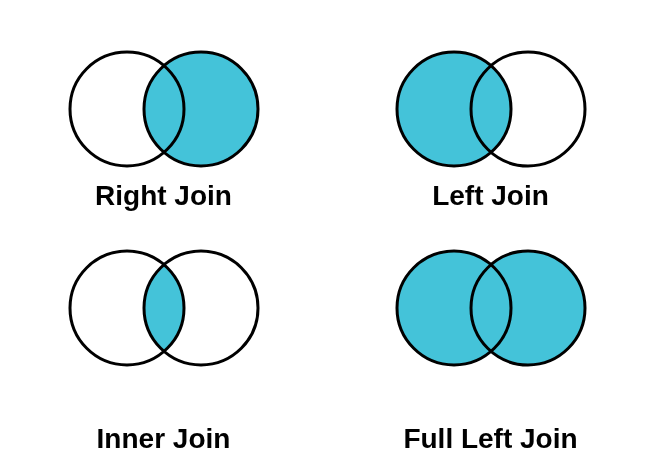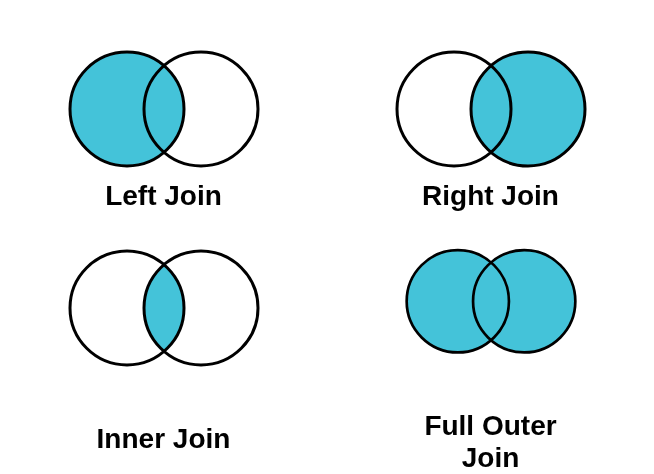--- a/index.html
+++ b/index.html
@@ -54,53 +54,53 @@
     text-align: center;
     color: var(--label-text);
   }
 </style>
 </head>
 <body>
 
 <div class="grid">
 
   <div class="cell row1">
+    <svg class="venn" viewBox="0 0 260 130" width="260" height="130" data-filled="right">
+      <defs>
+          <clipPath id="clip-a-1">
+            <circle cx="93" cy="65" r="57"></circle>
+          </clipPath>
+        </defs>
+      <circle class="fill-a" cx="93" cy="65" r="57"></circle>
+      <circle class="fill-b" cx="167" cy="65" r="57"></circle>
+      <g clip-path="url(#clip-a-1)">
+        <circle class="fill-lens" cx="167" cy="65" r="57"></circle>
+      </g>
+      <circle class="outline" cx="93" cy="65" r="57"></circle>
+      <circle class="outline" cx="167" cy="65" r="57"></circle>
+    </svg>
+    <div class="join-label">Right Join</div>
+  </div>
+
+  <div class="cell row1">
     <svg class="venn" viewBox="0 0 260 130" width="260" height="130" data-filled="left">
       <defs>
           <clipPath id="clip-a-0">
             <circle cx="93" cy="65" r="57"></circle>
           </clipPath>
         </defs>
       <circle class="fill-a" cx="93" cy="65" r="57"></circle>
       <circle class="fill-b" cx="167" cy="65" r="57"></circle>
       <g clip-path="url(#clip-a-0)">
         <circle class="fill-lens" cx="167" cy="65" r="57"></circle>
       </g>
       <circle class="outline" cx="93" cy="65" r="57"></circle>
       <circle class="outline" cx="167" cy="65" r="57"></circle>
     </svg>
     <div class="join-label">Left Join</div>
-  </div>
-
-  <div class="cell row1">
-    <svg class="venn" viewBox="0 0 260 130" width="260" height="130" data-filled="right">
-      <defs>
-          <clipPath id="clip-a-1">
-            <circle cx="93" cy="65" r="57"></circle>
-          </clipPath>
-        </defs>
-      <circle class="fill-a" cx="93" cy="65" r="57"></circle>
-      <circle class="fill-b" cx="167" cy="65" r="57"></circle>
-      <g clip-path="url(#clip-a-1)">
-        <circle class="fill-lens" cx="167" cy="65" r="57"></circle>
-      </g>
-      <circle class="outline" cx="93" cy="65" r="57"></circle>
-      <circle class="outline" cx="167" cy="65" r="57"></circle>
-    </svg>
-    <div class="join-label">Right Join</div>
   </div>
 
   <div class="cell row2">
     <svg class="venn" viewBox="0 0 260 130" width="260" height="130" data-filled="intersection">
       <defs>
           <clipPath id="clip-a-2">
             <circle cx="93" cy="65" r="57"></circle>
           </clipPath>
         </defs>
       <circle class="fill-a" cx="93" cy="65" r="57"></circle>
@@ -122,16 +122,16 @@
           </clipPath>
         </defs>
       <circle class="fill-a" cx="93" cy="65" r="57"></circle>
       <circle class="fill-b" cx="167" cy="65" r="57"></circle>
       <g clip-path="url(#clip-a-3)">
         <circle class="fill-lens" cx="167" cy="65" r="57"></circle>
       </g>
       <circle class="outline" cx="93" cy="65" r="57"></circle>
       <circle class="outline" cx="167" cy="65" r="57"></circle>
     </svg>
-    <div class="join-label">Full Outer Join</div>
+    <div class="join-label">Full Left Join</div>
   </div>
 
 </div>
 
 </body></html>

